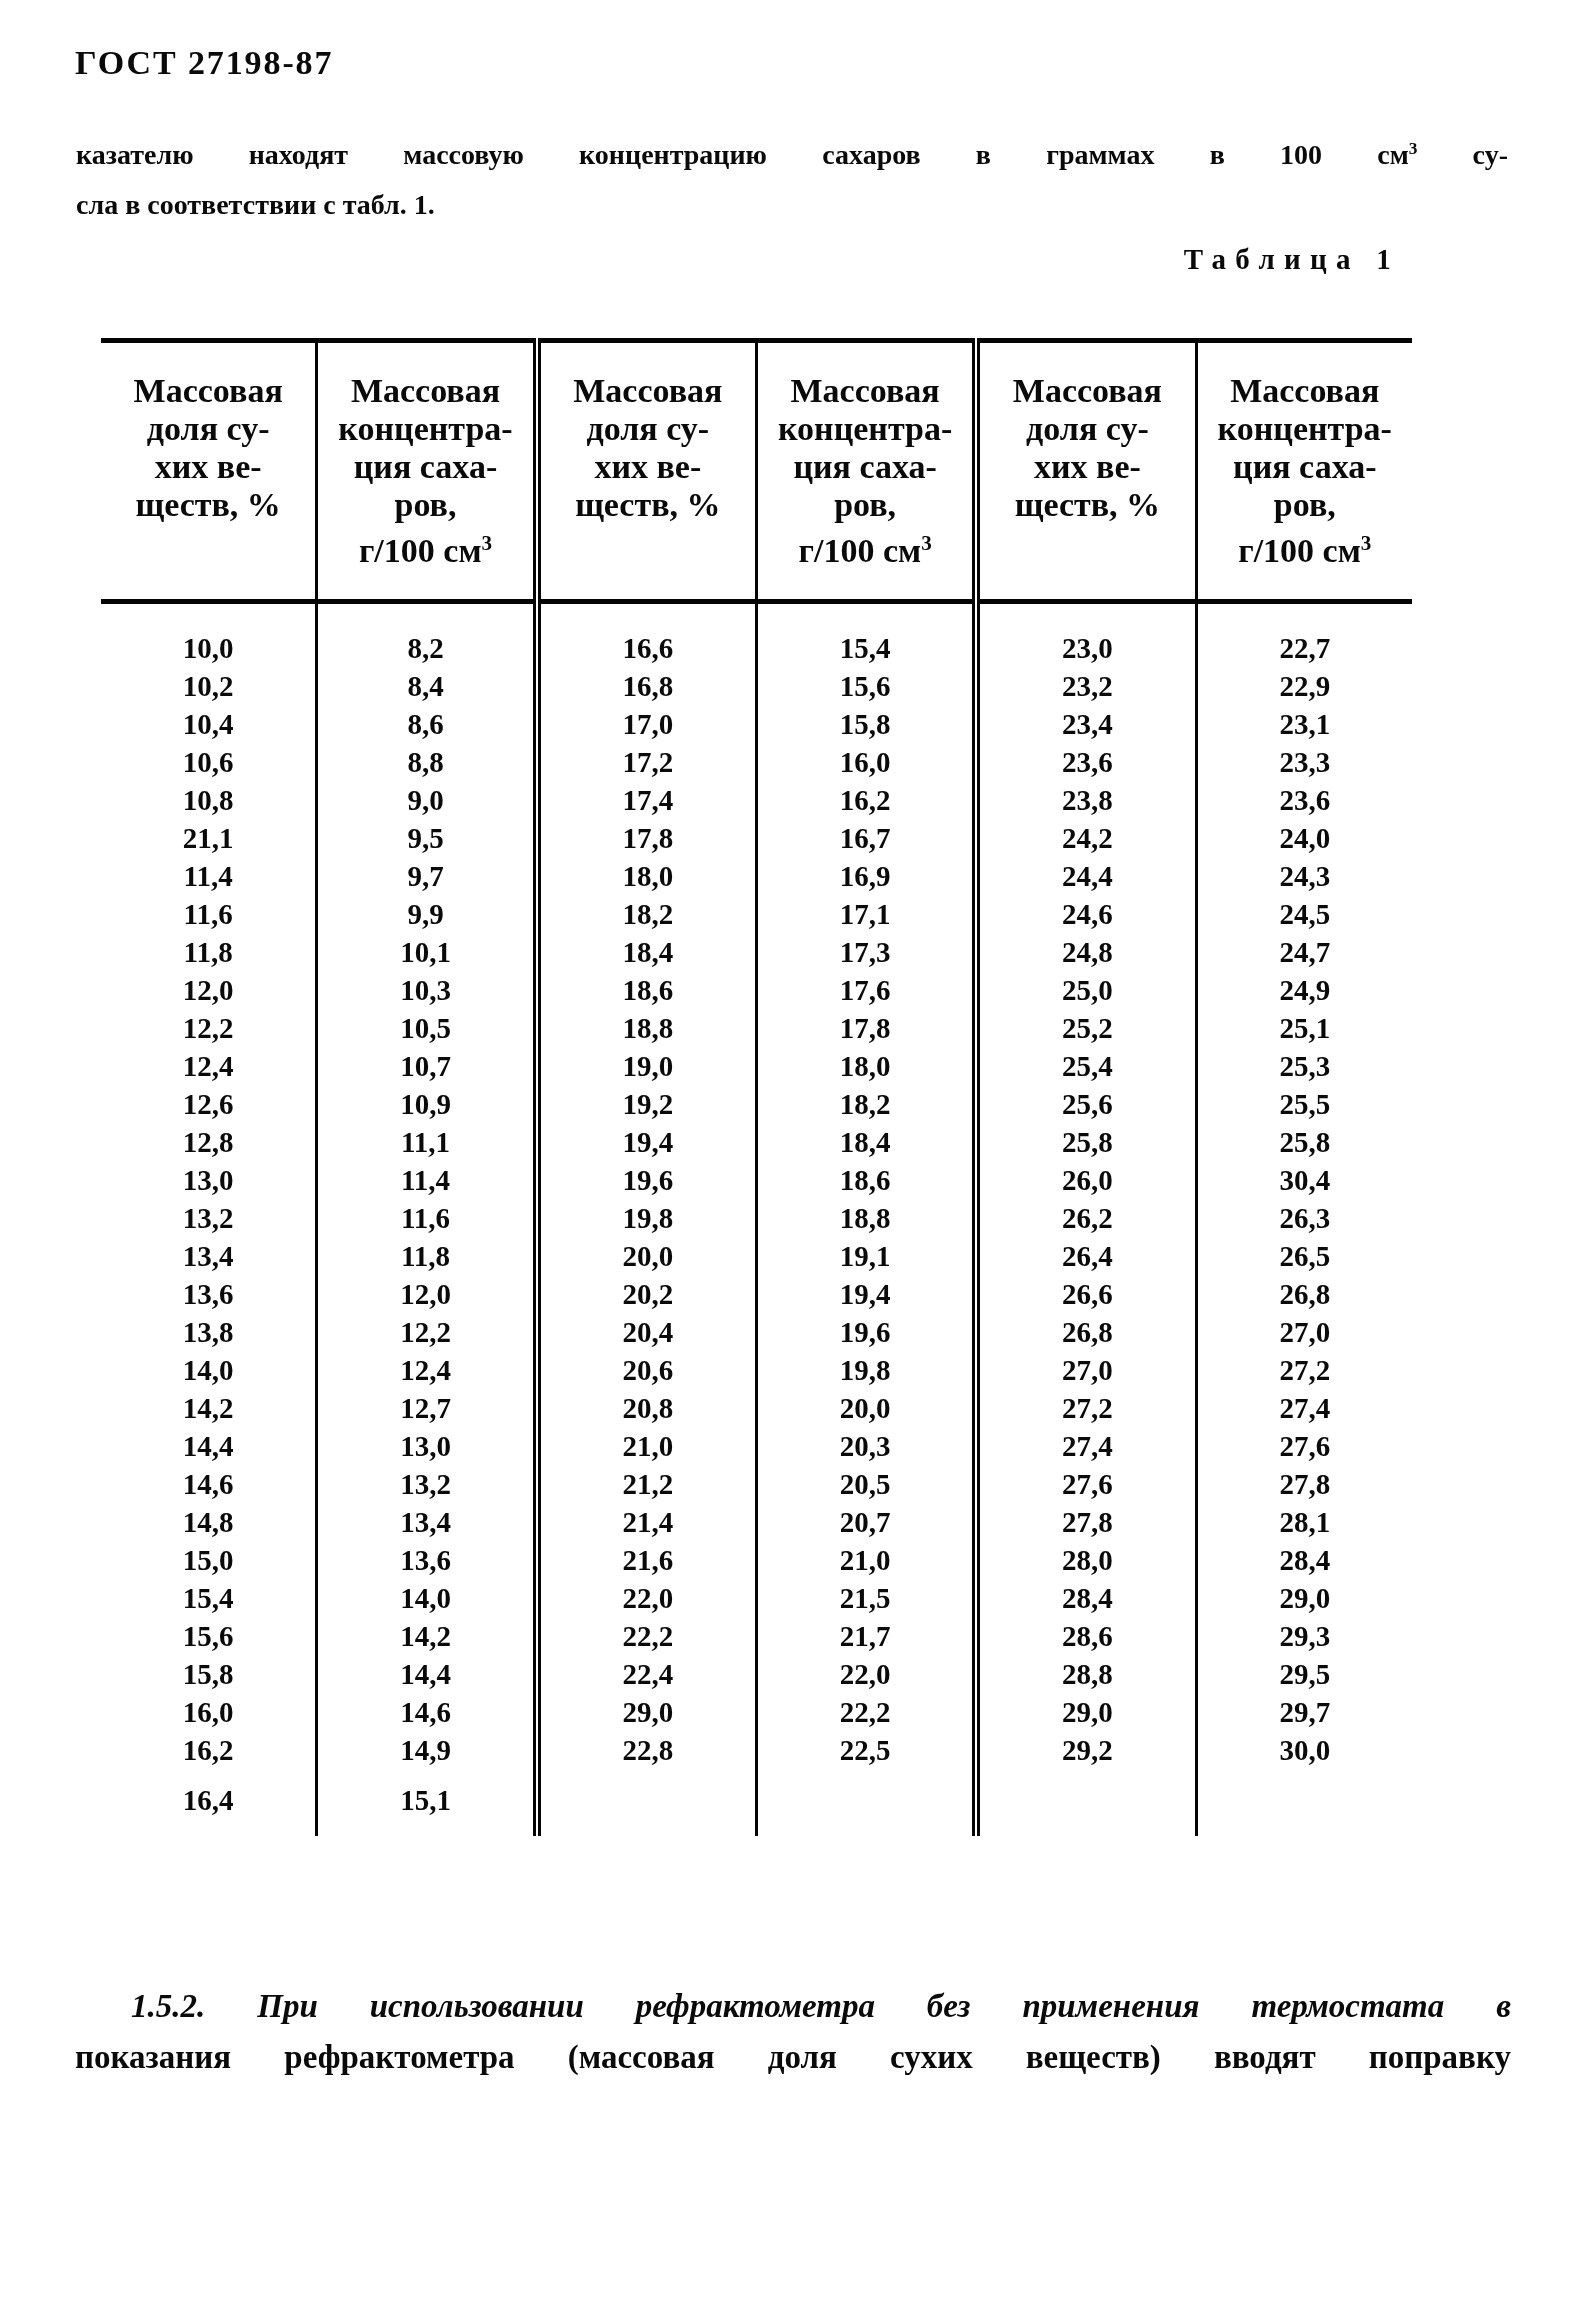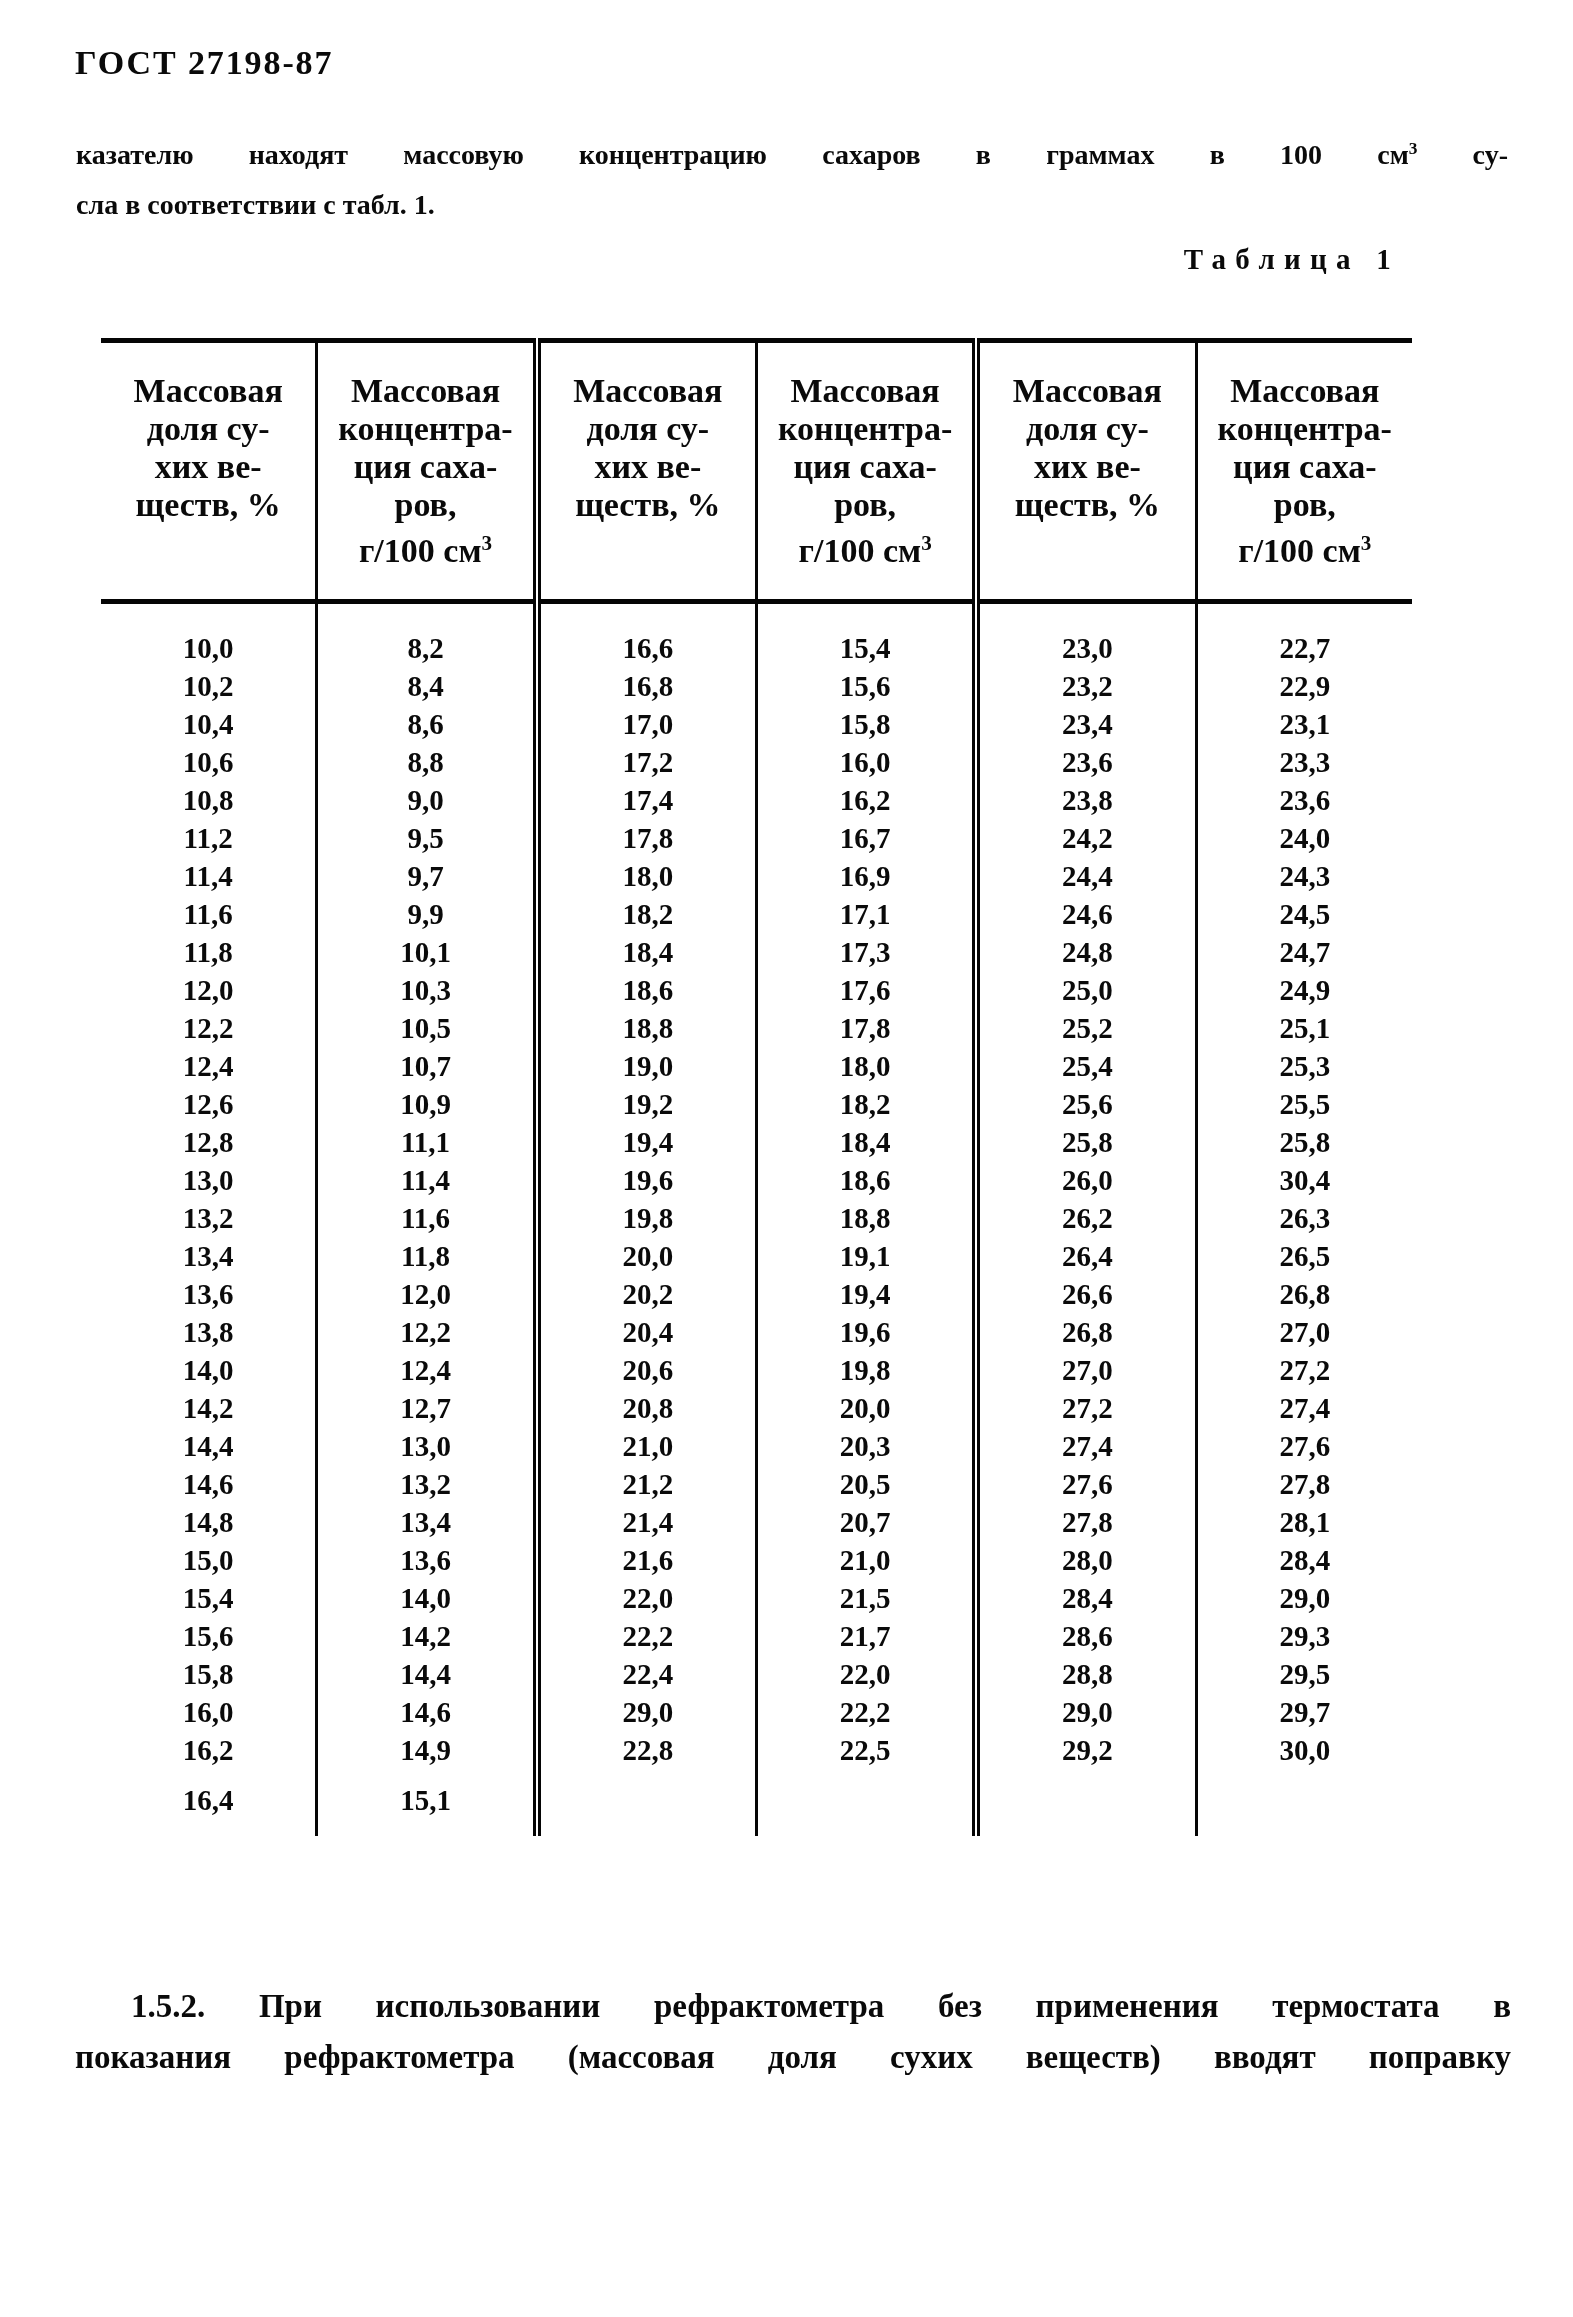--- a/index.html
+++ b/index.html
@@ -85,21 +85,21 @@
   .t tbody tr.gap-top td { padding-top: 11.6px; }
   .section-152 {
     position: absolute;
     left: 75px;
     top: 1981px;
     width: 1436px;
     font-size: 33px;
     font-weight: 600;
     line-height: 51px;
   }
-  .indent { text-indent: 56px; }
+  .indent { text-indent: 56px; font-style: italic; }
 </style>
 </head>
 <body>
 
 <div class="gost-number">ГОСТ 27198-87</div>
 
 <div class="intro">
   <span class="jfull"><span>казателю находят массовую концентрацию сахаров в граммах в 100 см</span><sup>3</sup><span> су-</span></span>
   <span>сла в соответствии с табл. 1.</span>
 </div>
@@ -185,21 +185,21 @@
       </tr>
       <tr>
         <td class="c0">10,8</td>
         <td class="c1">9,0</td>
         <td class="c2">17,4</td>
         <td class="c3">16,2</td>
         <td class="c4">23,8</td>
         <td class="c5">23,6</td>
       </tr>
       <tr>
-        <td class="c0">11,2</td>
+        <td class="c0">21,1</td>
         <td class="c1">9,5</td>
         <td class="c2">17,8</td>
         <td class="c3">16,7</td>
         <td class="c4">24,2</td>
         <td class="c5">24,0</td>
       </tr>
       <tr>
         <td class="c0">11,4</td>
         <td class="c1">9,7</td>
         <td class="c2">18,0</td>

